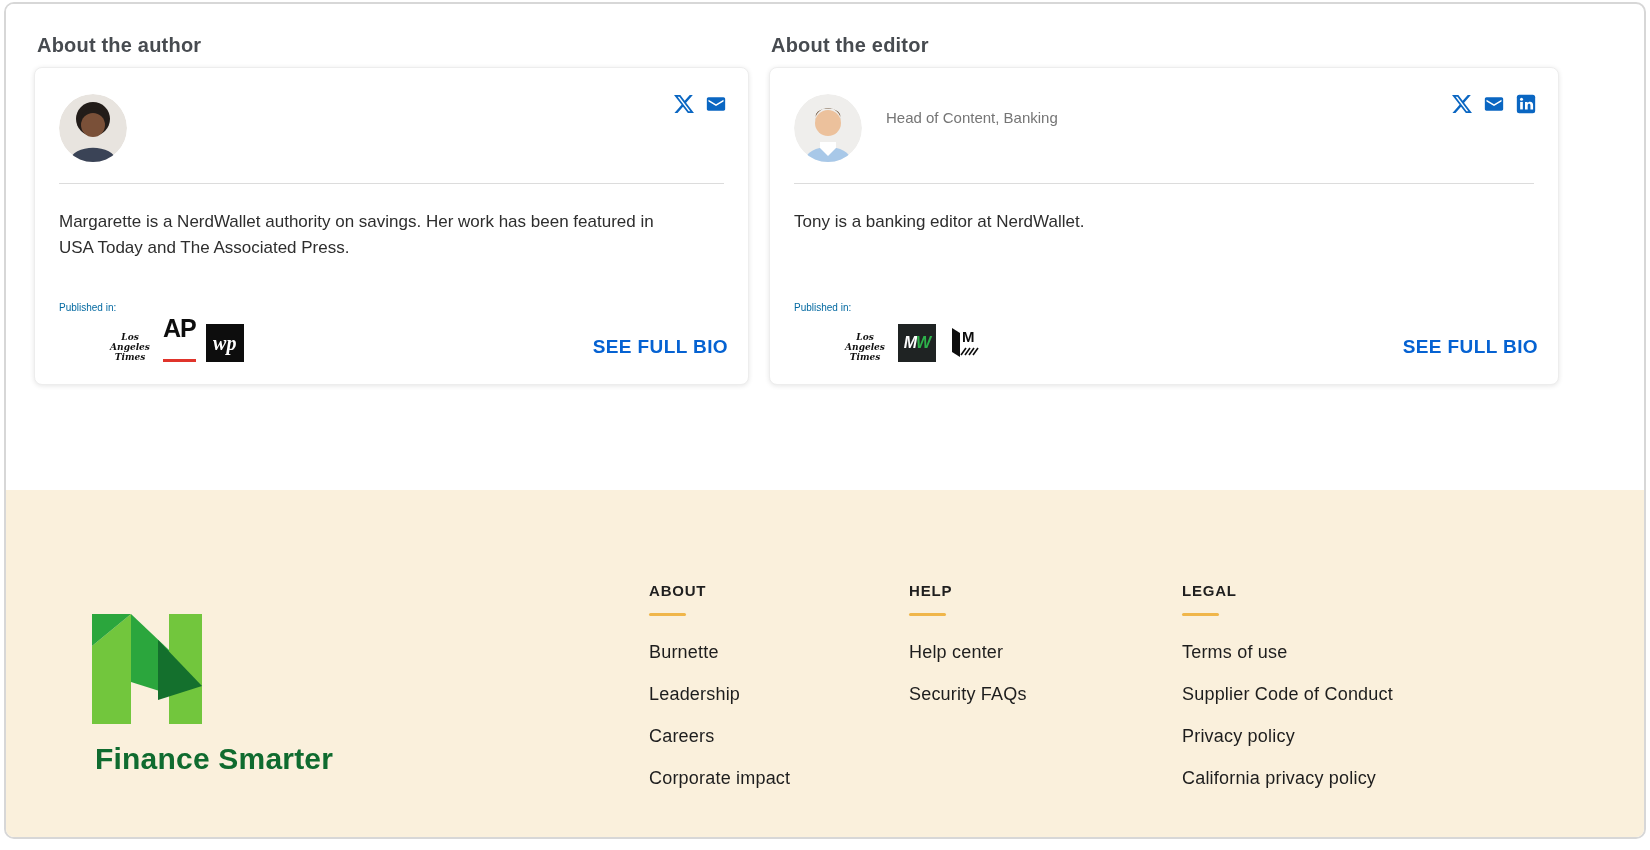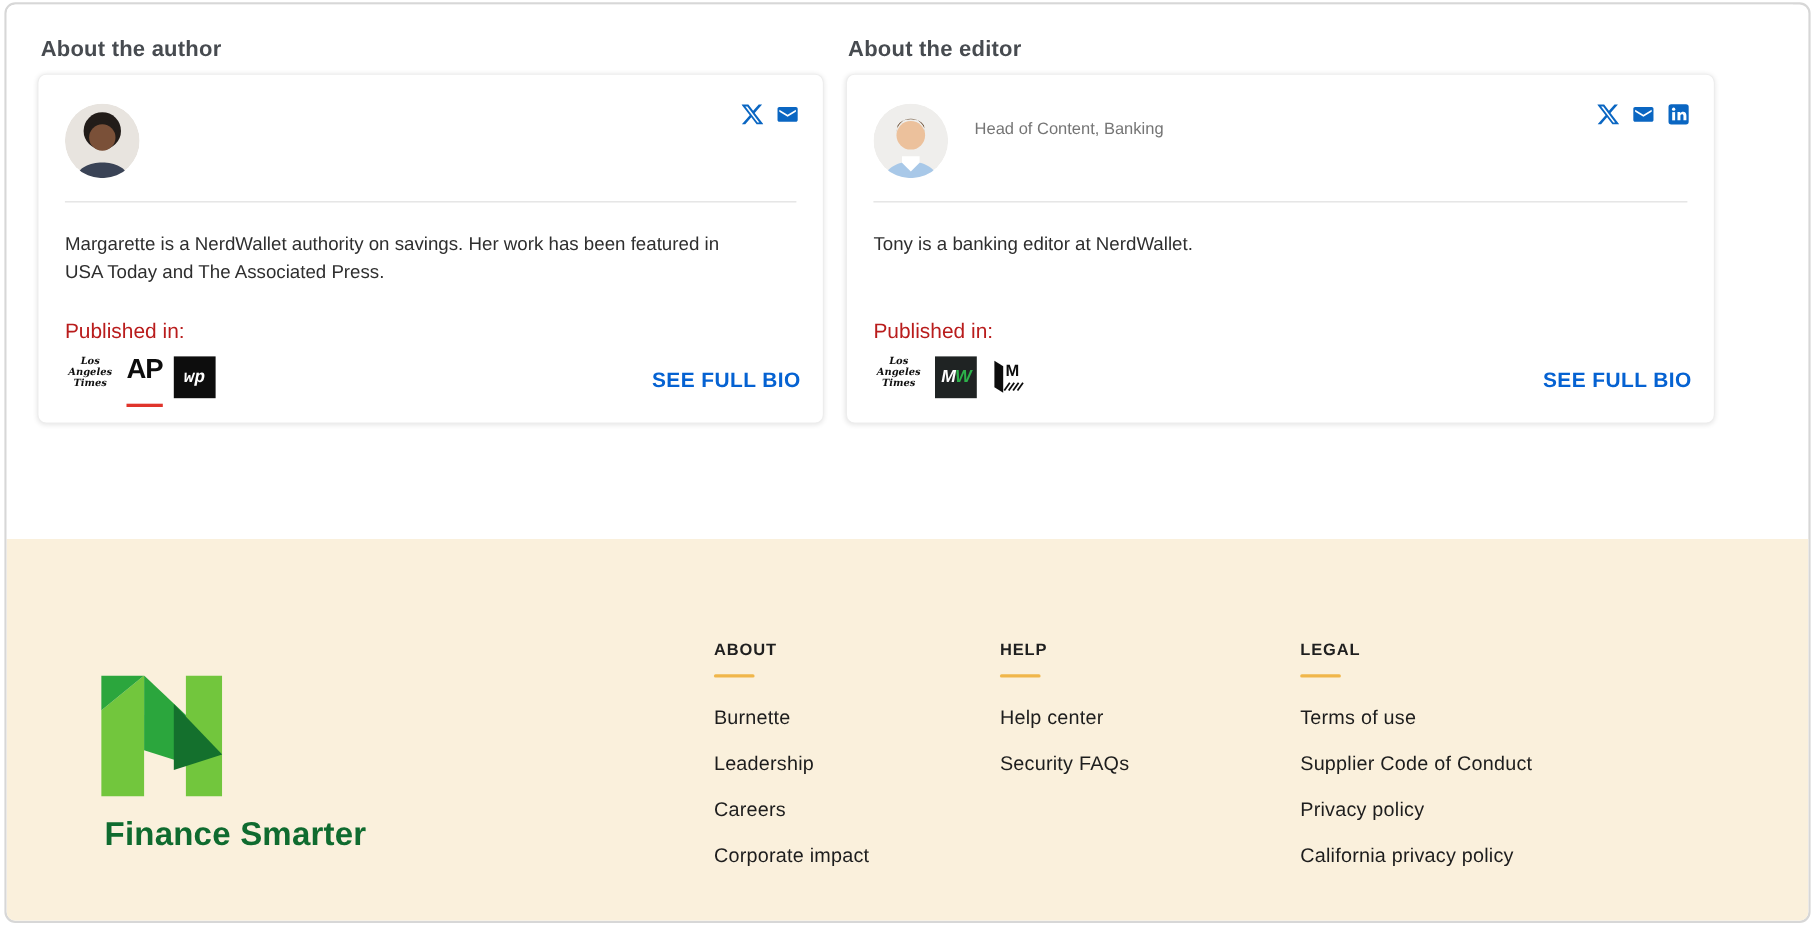--- a/index.html
+++ b/index.html
@@ -23,29 +23,29 @@
   .who{margin-left:24px;padding-top:6px;}
   .person-name{font-size:27px;font-weight:700;color:#141414;letter-spacing:.2px;line-height:1.05;}
   .person-role{font-size:15px;color:#757575;margin-top:9px;}
   .social-row{position:absolute;top:26px;right:22px;display:flex;gap:12px;align-items:center;}
   .social-btn{width:20px;height:20px;cursor:pointer;display:block;}
   .divider{border-top:1px solid #dcdcdc;margin:21px 24px 0 24px;}
   .bio-text{padding:25px 24px 0 24px;font-size:17px;line-height:1.55;color:#2e2e2e;
     white-space:pre-line;max-width:676px;box-sizing:border-box;}
 
   .pub-block{position:absolute;left:24px;bottom:22px;}
-  .pub-label{font-size:19px;color:#b91c1c;margin-bottom:11px;}
-  .pub-logos{display:flex;align-items:flex-start;gap:10px;height:38px;}
+  .pub-label{font-size:10px;color:#0369a1;margin-bottom:11px;}
+  .pub-logos{display:flex;align-items:flex-end;gap:10px;height:38px;margin-left:48px;}
   .latimes{width:46px;text-align:center;font-family:"DejaVu Serif",serif;font-style:italic;
     font-weight:700;font-size:9px;line-height:1.12;color:#101010;}
   .ap-logo{font-size:25px;font-weight:800;color:#0d0d0d;letter-spacing:-1px;
     border-bottom:3px solid #e0342b;padding-bottom:18px;line-height:1;}
   .sq-logo{width:38px;height:38px;display:flex;align-items:center;justify-content:center;box-sizing:border-box;}
-  .wp-logo{background:#0d0d0d;color:#fff;font-family:Liberation Mono, monospace;font-style:italic;
-    font-weight:700;font-size:16px;}
+  .wp-logo{background:#0d0d0d;color:#fff;font-family:Liberation Serif, serif;font-style:italic;
+    font-weight:700;font-size:20px;}
   .mw-logo{background:#1f2323;font-style:italic;font-weight:800;font-size:16px;letter-spacing:-1px;}
   .mw-logo .m{color:#fdfdfd;}
   .mw-logo .w{color:#2db14a;}
   .m-logo{background:#fff;}
 
   .see-bio{position:absolute;right:20px;bottom:26px;font-size:19px;font-weight:700;
     color:#0562d2;letter-spacing:.4px;cursor:pointer;}
 
   
   .footer{position:absolute;left:0;right:0;top:486px;bottom:0;background:#faf0dc;}

